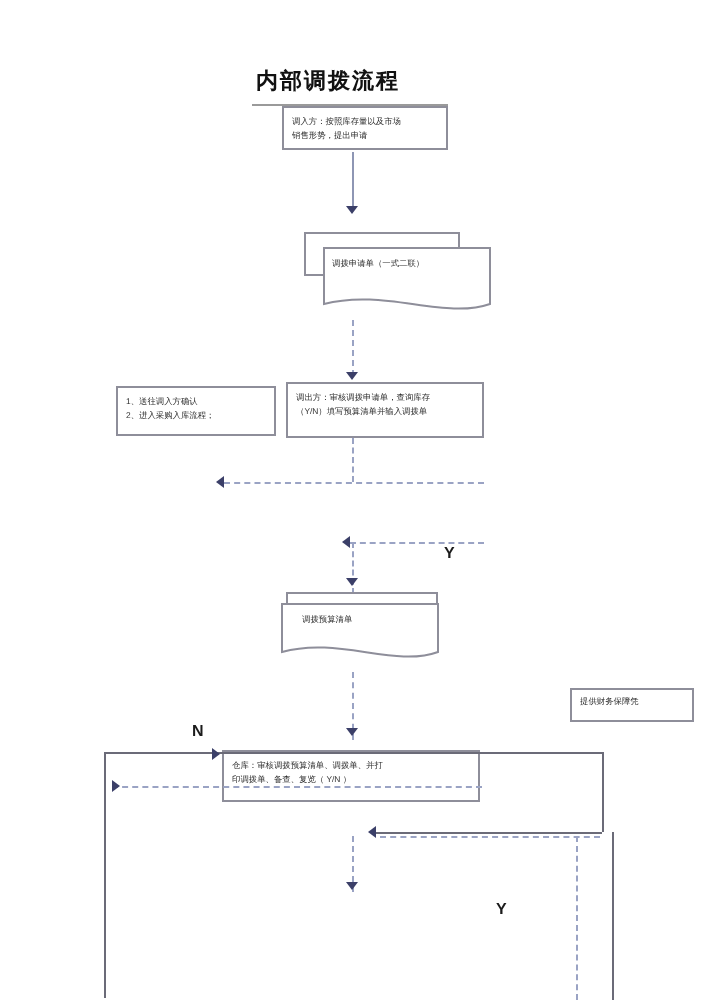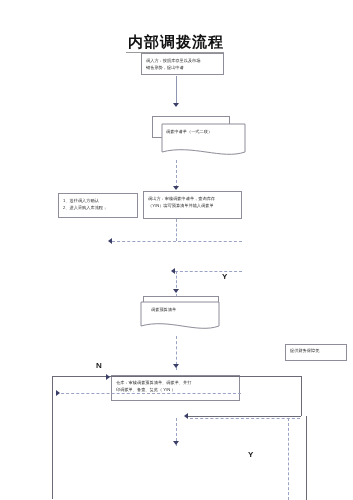--- a/index.html
+++ b/index.html
@@ -6,21 +6,21 @@
   body{
     width:353px;height:500px;position:relative;overflow:hidden;
     font-family:"Liberation Sans","DejaVu Sans",sans-serif;
     color:#1a1a1a;
   }
   .canvas{position:absolute;inset:0;}
 
   
   .title{
     position:absolute;left:128px;top:33px;
-    font-size:15px;font-weight:bold;letter-spacing:1px;
+    font-size:11px;font-weight:bold;letter-spacing:1px;
     color:#111;white-space:nowrap;font-family:Liberation Serif, serif;
   }
   .title-rule{
     position:absolute;left:126px;top:52px;width:98px;height:0;
     border-top:1px solid #9a9a9a;
   }
 
   
   .box{
     position:absolute;box-sizing:border-box;

